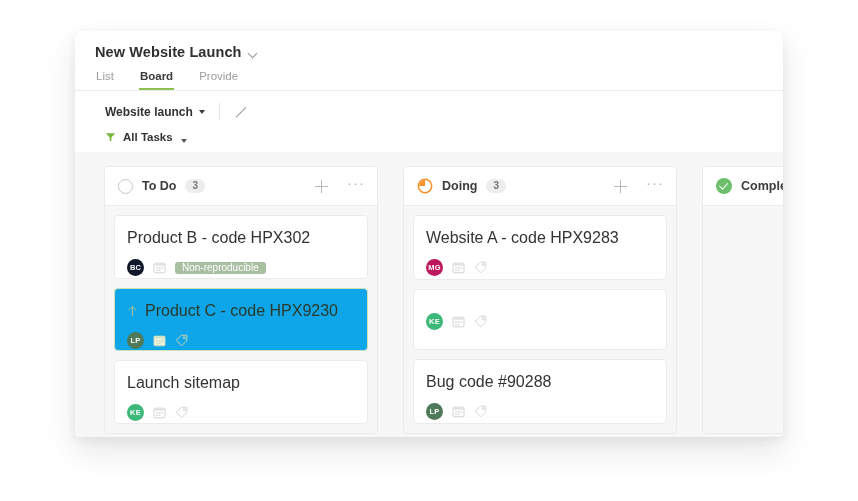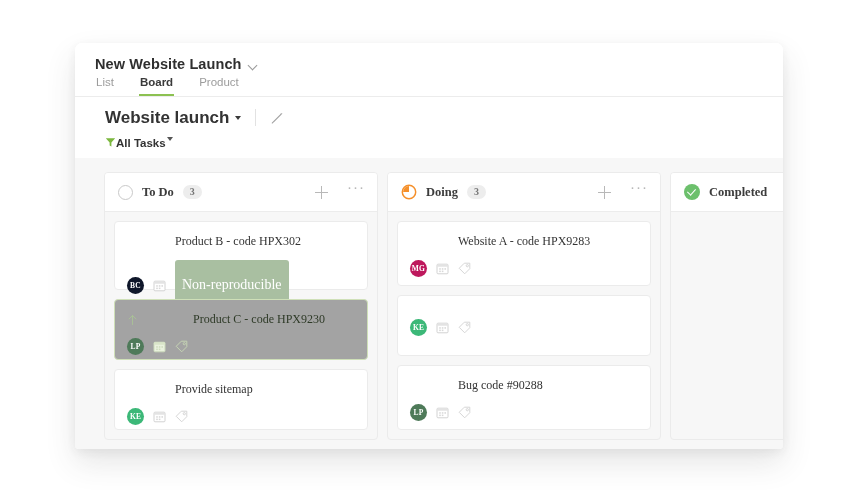--- a/index.html
+++ b/index.html
@@ -12,21 +12,21 @@
     background: #ffffff;
     font-family: "Liberation Sans", sans-serif;
     overflow: hidden;
     position: relative;
   }
 
   
   .app-window {
     position: absolute;
     left: 75px;
-    top: 43px;
+    top: 31px;
     width: 708px;
     height: 406px;
     background: #ffffff;
     border-radius: 7px 7px 4px 4px;
     box-shadow: 0 14px 30px rgba(60,60,60,0.13), 0 3px 10px rgba(60,60,60,0.07);
     overflow: hidden;
     display: flex;
     flex-direction: column;
   }
 
@@ -62,21 +62,21 @@
     width: 6px; height: 6px;
     border-right: 1.2px solid #9a9a9a;
     border-bottom: 1.2px solid #9a9a9a;
     transform: rotate(45deg);
   }
 
   .tabs {
     display: flex;
     align-items: flex-end;
     gap: 24px;
-    margin-top: 4px;
+    margin-top: 10px;
   }
   .tab {
     font-size: 11.5px;
     color: #9c9c9c;
     padding: 0 1px 6px 1px;
     border-bottom: 2.5px solid transparent;
     cursor: pointer;
     white-space: nowrap;
   }
   .tab.active {
@@ -91,21 +91,21 @@
     flex: 0 0 auto;
     background: #fff;
     padding: 11px 0 9px 30px;
   }
   .toolbar-row1 {
     display: flex;
     align-items: center;
     height: 19px;
   }
   .view-select {
-    font-size: 17px;
+    font-size: 12px;
     color: #333;
     font-weight: 600;
     display: flex;
     align-items: center;
     gap: 6px;
     cursor: pointer;
   }
   .caret-down {
     width: 0; height: 0;
     border-left: 3.5px solid transparent;
@@ -116,21 +116,22 @@
   .tb-divider {
     width: 1px;
     height: 17px;
     background: #e2e2e2;
     margin: 0 14px;
   }
   .pencil-icon { cursor: pointer; line-height: 0; }
 
   .toolbar-row2 {
     display: flex;
-    align-items: flex-start;
+    align-items: flex-end;
+    gap: 7px;
     margin-top: 10px;
     cursor: pointer;
   }
   .filter-label {
     font-size: 11.5px;
     color: #333;
     font-weight: 600;
   }
   .caret-down-gray {
     width: 0; height: 0;
@@ -139,24 +140,23 @@
     border-top: 4.5px solid #555;
     display: inline-block;
     margin-left: 1px;
   }
 
   
   .board {
     flex: 1 1 auto;
     background: #f7f7f7;
     display: flex;
-    gap: 9px;
+    gap: 25px;
     padding: 14px 0 0 29px;
     overflow: hidden;
-    font-family: Liberation Serif, serif;
   }
   .column {
     flex: 0 0 272px;
     width: 272px;
     background: #f7f7f7;
     border: 1px solid #ebebeb;
     border-radius: 4px;
     display: flex;
     flex-direction: column;
     height: 266px;
@@ -258,37 +258,36 @@
   .card {
     background: #ffffff;
     border: 1px solid #ebebeb;
     border-radius: 4px;
     padding: 12px 12px 11px 12px;
     cursor: pointer;
     box-sizing: border-box;
     min-height: 61px;
   }
   .card.highlight {
-    background: #a3a3a3;
+    background: #0ea5e9;
     border-color: #cfe0b8;
   }
   .card-title-row {
     display: flex;
     align-items: center;
     gap: 7px;
   }
   .priority-arrow {
     flex: 0 0 auto;
     line-height: 0;
   }
   .card-title {
-    font-size: 12px;
+    font-size: 16px;
     color: #333333;
     line-height: 1.25;
-    margin-left: 48px;
   }
   .card.highlight .card-title { color: #2e3a27; }
   .card-meta {
     display: flex;
     align-items: center;
     gap: 9px;
     margin-top: 11px;
   }
   .avatar {
     width: 17px; height: 17px;
@@ -297,43 +296,43 @@
     font-size: 7.5px;
     font-weight: 700;
     display: flex;
     align-items: center;
     justify-content: center;
     letter-spacing: .2px;
     flex: 0 0 auto;
   }
   .cal-icon, .tag-icon { line-height: 0; flex: 0 0 auto; }
   .chip {
-    font-size: 14px;
+    font-size: 10px;
     color: #ffffff;
     background: #a9bfa1;
     border-radius: 3px;
-    padding: 18px 7px;
+    padding: 1px 7px;
     line-height: 1;
     white-space: nowrap;
   }
 </style>
 </head>
 <body>
 
 <div class="app-window">
 
   <div class="win-header">
     <div class="project-title-row">
       <span class="project-title">New Website Launch</span>
       <span class="chevron-sm"></span>
     </div>
     <div class="tabs">
       <div class="tab">List</div>
       <div class="tab active">Board</div>
-      <div class="tab">Product</div>
+      <div class="tab">Provide</div>
     </div>
   </div>
 
   <div class="toolbar">
     <div class="toolbar-row1">
       <div class="view-select">
         <span>Website launch</span>
         <span class="caret-down"></span>
       </div>
       <div class="tb-divider"></div>
@@ -415,21 +414,21 @@
               <svg width="14" height="13" viewBox="0 0 14 13">
                 <path d="M1.2 6.3 L6.3 1.2 H11.8 V6.7 L6.7 11.8 Z" fill="none" stroke="#c5d4b4" stroke-width="1" stroke-linejoin="round"></path>
                 <circle cx="9.3" cy="3.7" r="1.1" fill="none" stroke="#c5d4b4" stroke-width="1"></circle>
               </svg>
             </span>
           </div>
         </div>
 
         <div class="card">
           <div class="card-title-row">
-            <span class="card-title">Provide sitemap</span>
+            <span class="card-title">Launch sitemap</span>
           </div>
           <div class="card-meta">
             <span class="avatar" style="background:#3cb878;">KE</span>
             <span class="cal-icon">
               <svg width="13" height="13" viewBox="0 0 13 13">
                 <rect x="1" y="2.2" width="11" height="9.6" rx="1" fill="#fff" stroke="#d2d2d2" stroke-width="1"></rect>
                 <rect x="1" y="2.2" width="11" height="2.6" rx="1" fill="#e3e3e3"></rect>
                 <rect x="3.2" y="6.2" width="1.6" height="1.5" fill="#d8d8d8"></rect>
                 <rect x="5.8" y="6.2" width="1.6" height="1.5" fill="#d8d8d8"></rect>
                 <rect x="8.4" y="6.2" width="1.6" height="1.5" fill="#d8d8d8"></rect>

